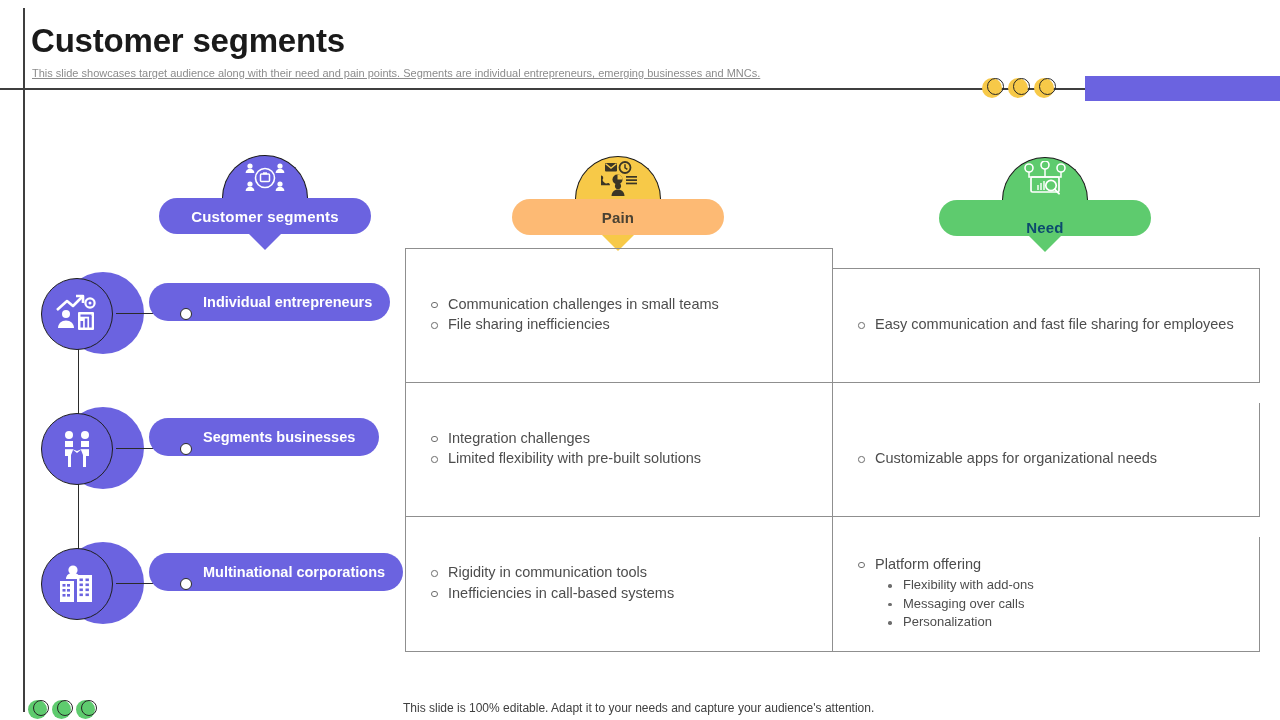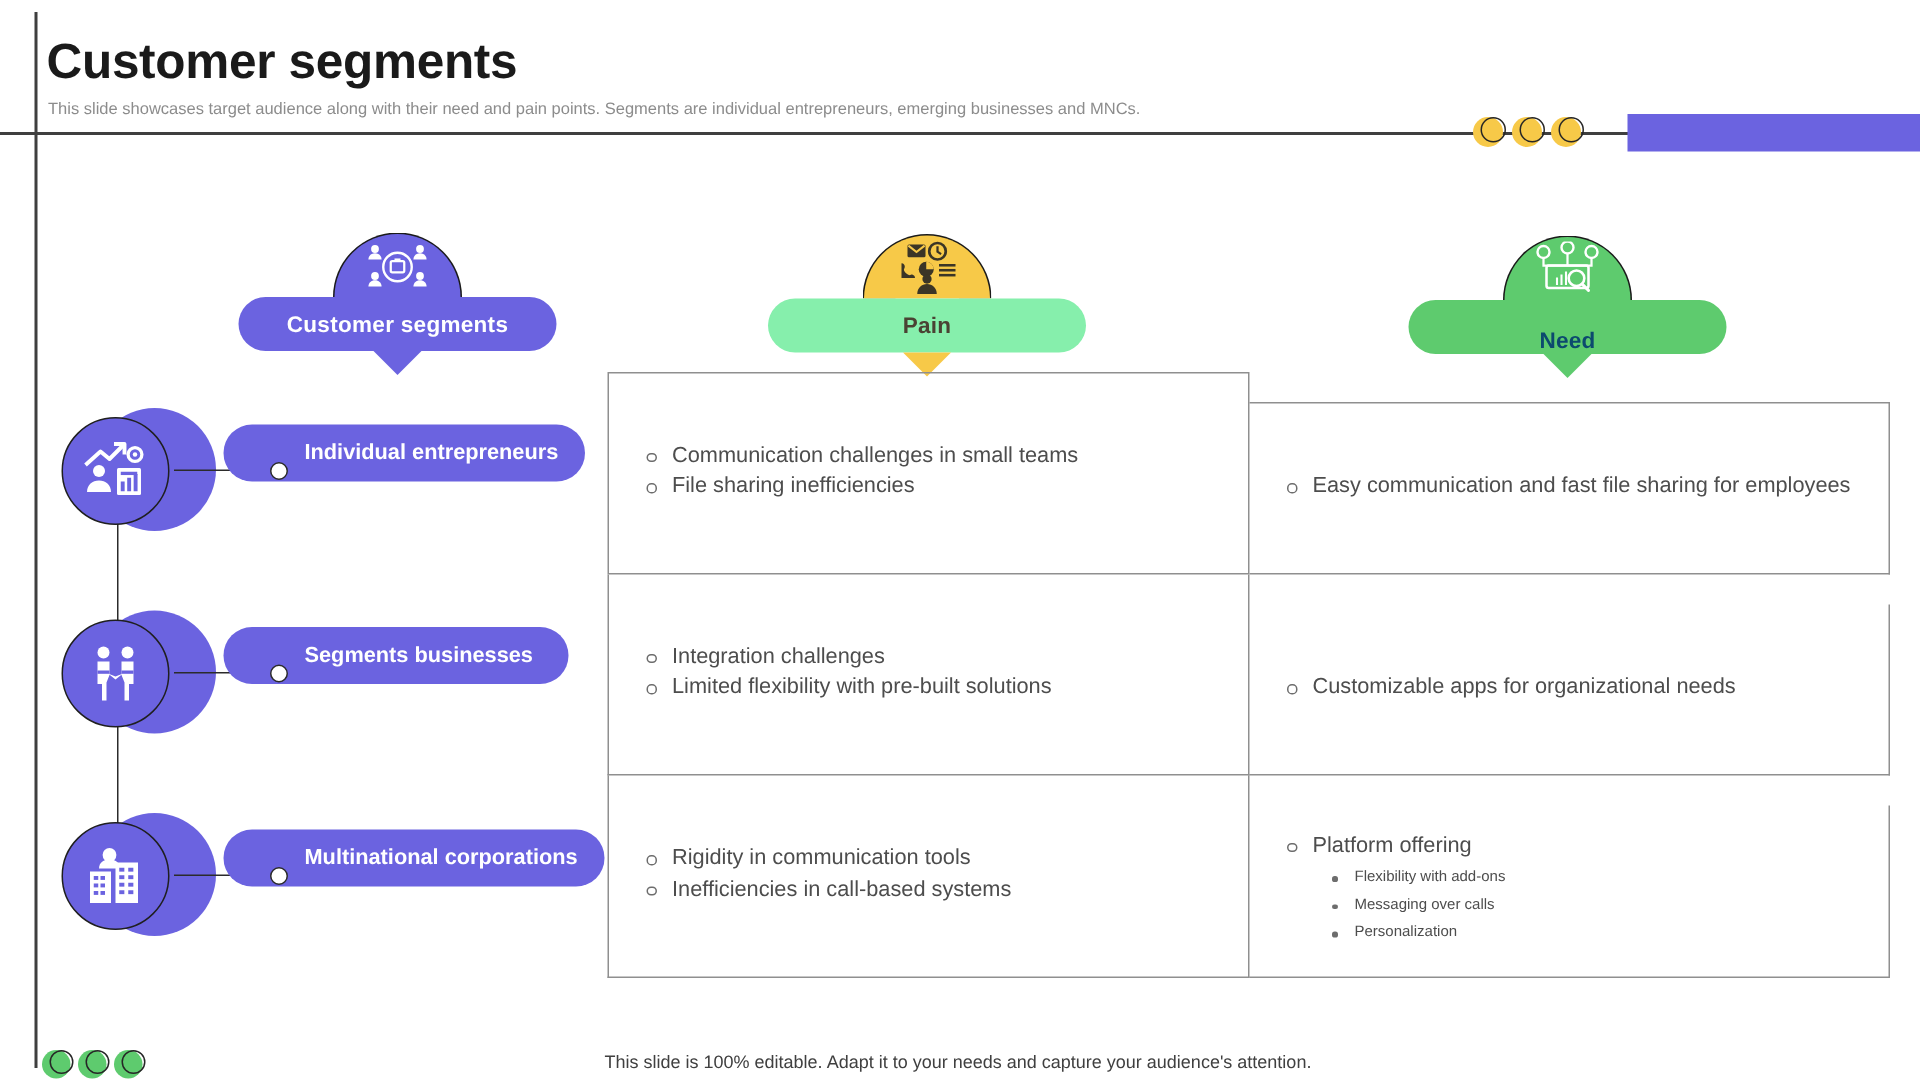--- a/index.html
+++ b/index.html
@@ -14,21 +14,21 @@
 
   
   .vrule{position:absolute;left:23px;top:8px;width:2px;height:704px;background:#3f3f3f;}
   .title{
     position:absolute;left:31px;top:20px;
     font-size:33px;font-weight:700;color:#1a1a1a;letter-spacing:-0.2px;
     line-height:42px;white-space:nowrap;
   }
   .subtitle{
     position:absolute;left:32px;top:66px;
-    font-size:11px;color:#8c8c8c;line-height:14px;white-space:nowrap;
+    font-size:11px;color:#8c8c8c;line-height:14px;white-space:nowrap;text-decoration:underline;
   }
   .hrule{position:absolute;left:0;top:88px;width:1280px;height:1.6px;background:#3f3f3f;}
 
   .dotrow{position:absolute;top:78px;left:982px;display:flex;gap:6px;z-index:4;}
   .hdot{
     width:20px;height:20px;border-radius:50%;
     background:#f7c948;position:relative;
   }
   .hdot::after{
     content:"";position:absolute;left:5px;top:0px;
@@ -61,21 +61,21 @@
     width:0;height:0;border-left:16px solid transparent;
     border-right:16px solid transparent;
   }
   .b-seg{left:159px;top:155px;width:212px;}
   .b-seg .semi{top:0;background:#6b63e0;}
   .b-seg .pill{margin-top:43px;background:#6b63e0;color:#fff;}
   .b-seg .tri{top:79px;border-top:16px solid #6b63e0;}
 
   .b-pain{left:512px;top:156px;width:212px;}
   .b-pain .semi{top:0;background:#f7c948;}
-  .b-pain .pill{margin-top:43px;background:#86efac;color:#4a4233;}
+  .b-pain .pill{margin-top:43px;background:#fdba74;color:#4a4233;}
   .b-pain .tri{top:79px;border-top:16px solid #f7c948;}
 
   .b-need{left:939px;top:157px;width:212px;}
   .b-need .semi{top:0;background:#5ecb6e;}
   .b-need .pill{margin-top:43px;background:#5ecb6e;color:#0c4a6e;align-items:flex-end;}
   .b-need .tri{top:79px;border-top:16px solid #5ecb6e;}
 
   .semi svg{margin-bottom:3px;}
 
   
@@ -126,21 +126,21 @@
     font-size:14.5px;color:#4d4d4d;line-height:19.5px;margin:0 0 1px 0;
   }
   ul.blist > li::before{
     content:"";position:absolute;left:11px;top:7px;
     width:6.5px;height:6.5px;border-radius:50%;
     border:1.2px solid #6d6d6d;box-sizing:border-box;
   }
   ul.sub{list-style:none;margin:2px 0 0 0;padding:0;}
   ul.sub > li{
     position:relative;padding-left:28px;
-    font-size:10px;color:#4d4d4d;line-height:18.5px;
+    font-size:13px;color:#4d4d4d;line-height:18.5px;
   }
   ul.sub > li::before{
     content:"";position:absolute;left:13px;top:8px;
     width:3.5px;height:3.5px;border-radius:50%;background:#6d6d6d;
   }
 
   
   .fdots{position:absolute;left:28px;top:700px;display:flex;gap:5px;}
   .fdot{width:19px;height:19px;border-radius:50%;background:#5ecb6e;position:relative;}
   .fdot::after{

